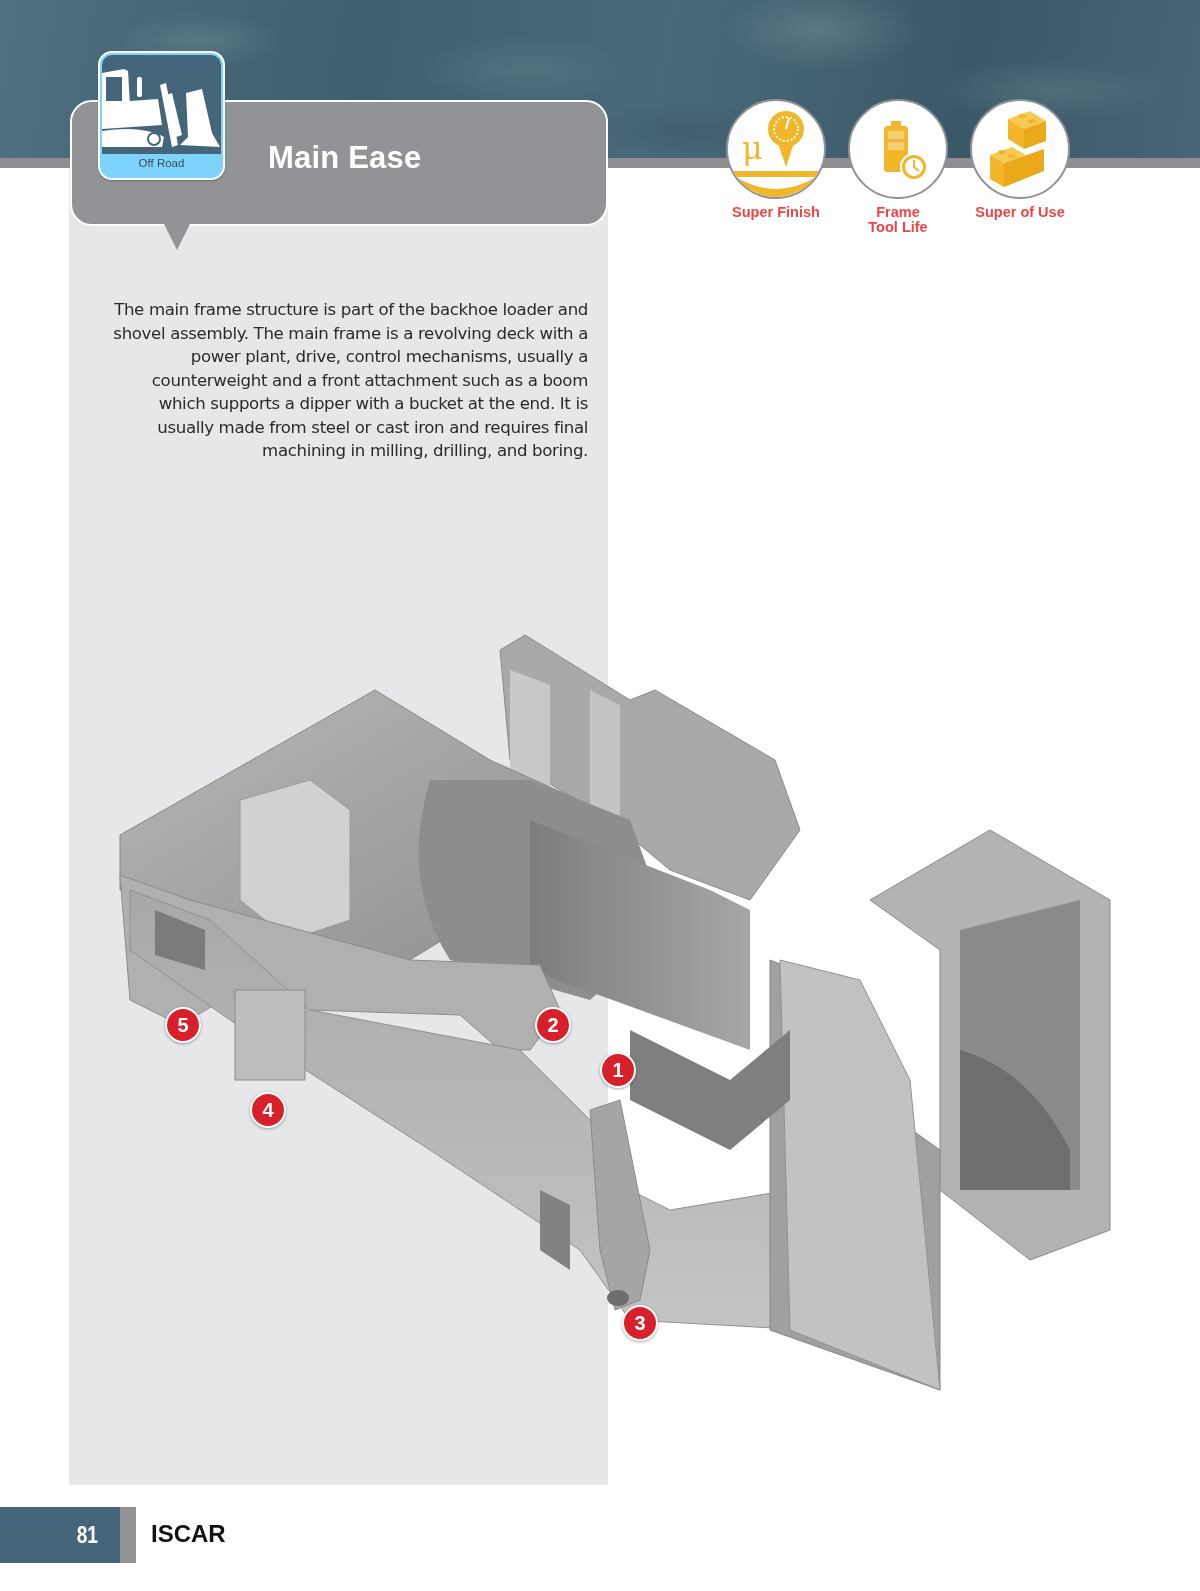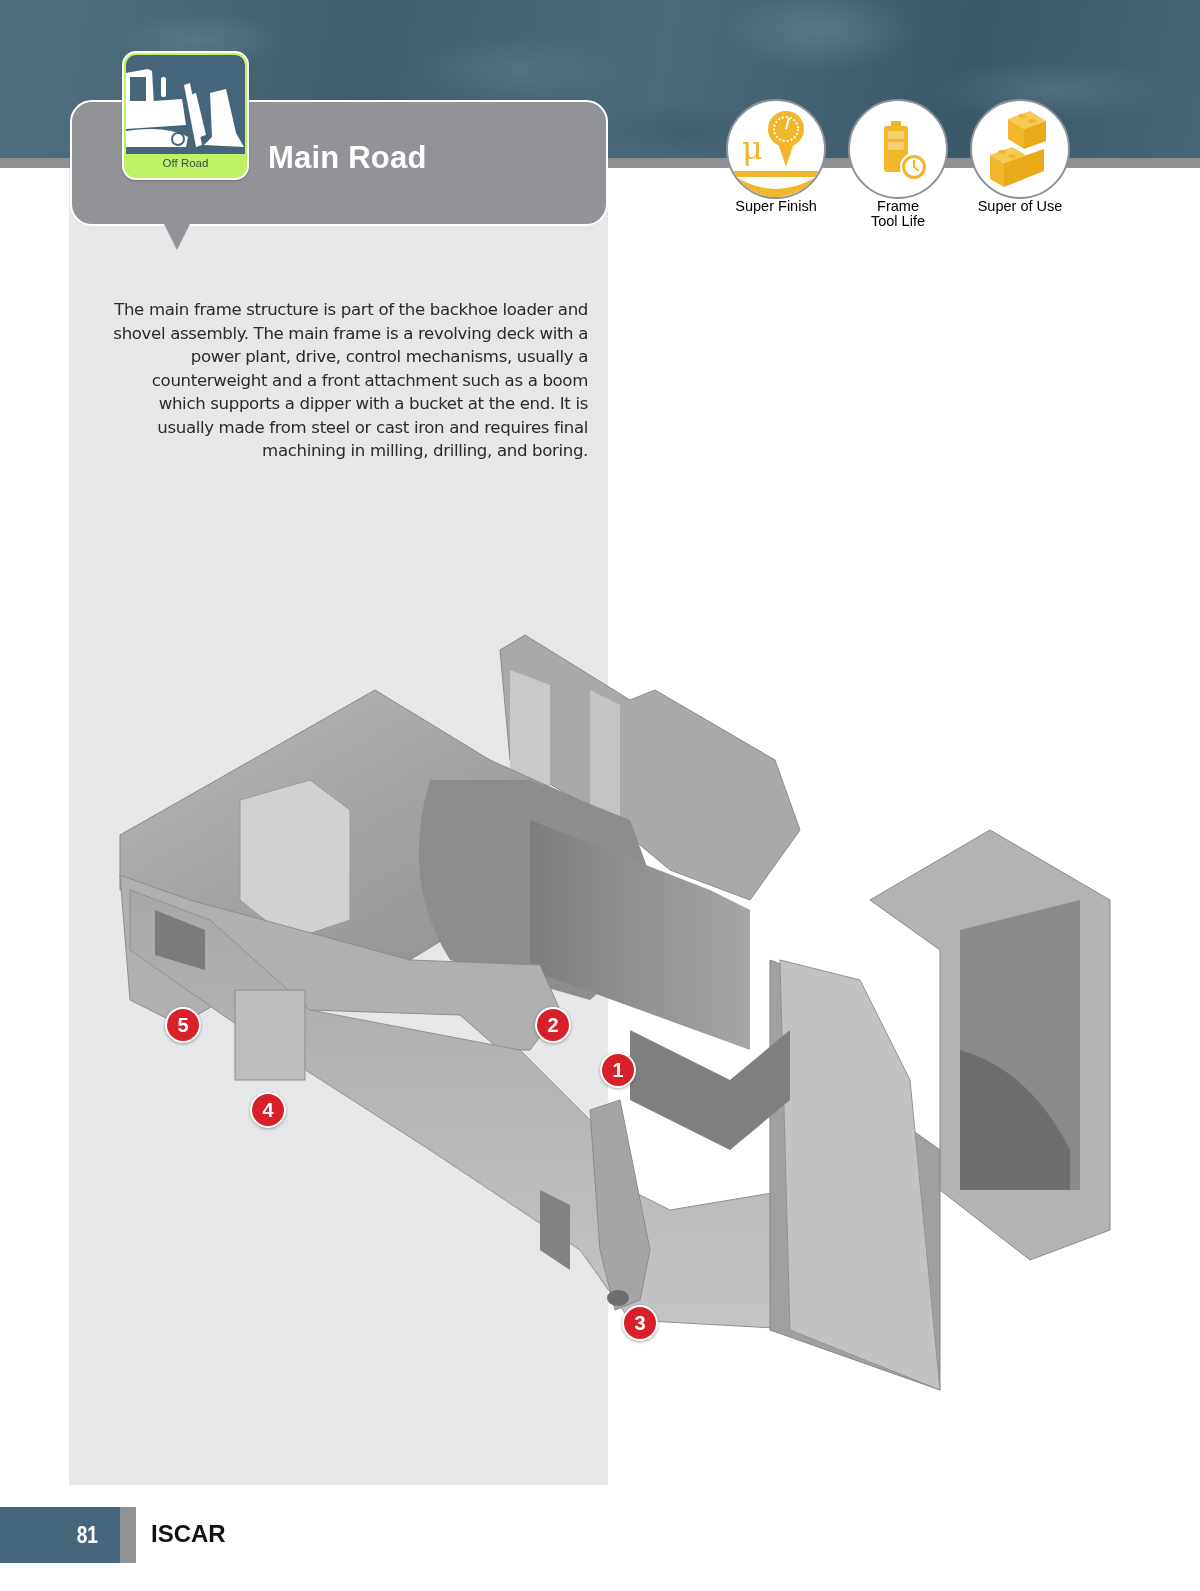--- a/index.html
+++ b/index.html
@@ -17,29 +17,29 @@
   .banner-strip { position:absolute; left:0; top:158px; width:1200px; height:10px; background:#8d8f93; }
 
   .left-panel { position:absolute; left:69px; top:168px; width:539px; height:1317px; background:#e6e7e9; }
 
   .bubble { position:absolute; left:70px; top:100px; width:538px; height:126px; background:#929396;
     border:2px solid #ffffff; border-radius:22px; box-sizing:border-box; }
   .bubble-tail { position:absolute; left:164px; top:224px; width:0; height:0;
     border-left:13px solid transparent; border-right:13px solid transparent; border-top:26px solid #929396; }
   .title { position:absolute; left:268px; top:140px; font-size:31px; font-weight:bold; color:#ffffff; letter-spacing:0.2px; }
 
-  .badge { position:absolute; left:122px; top:51px; width:127px; height:129px; box-sizing:border-box;
-    border:2px solid #ffffff; border-radius:14px; background:#bef264; overflow:hidden; box-shadow:0 1px 2px rgba(0,0,0,.25); }
+  .badge { position:absolute; left:98px; top:51px; width:127px; height:129px; box-sizing:border-box;
+    border:2px solid #ffffff; border-radius:14px; background:#7dd3fc; overflow:hidden; box-shadow:0 1px 2px rgba(0,0,0,.25); }
   .badge-art { position:absolute; left:2px; top:2px; width:119px; height:99px; background:#45667a; border-radius:10px 10px 0 0; }
   .badge-label { position:absolute; left:0; top:104px; width:123px; text-align:center; font-size:11.5px; color:#3f4a52; }
 
   .features { position:absolute; top:99px; left:730px; }
   .feature { position:absolute; width:104px; text-align:center; }
   .feature .circle { width:100px; height:100px; border-radius:50%; background:#ffffff; border:2px solid #8f9296; box-sizing:border-box; margin:0 auto; position:relative; overflow:hidden; }
-  .feature .label { font-size:14.5px; font-weight:normal; color:#000000; line-height:15px; }
+  .feature .label { font-size:14.5px; font-weight:bold; color:#ef4444; line-height:15px; margin-top:6px; }
 
   .body-text { position:absolute; left:108px; top:298px; width:480px; font-family:"DejaVu Sans", sans-serif; font-size:16.6px; line-height:23.5px; color:#2a2a2a; letter-spacing:-0.35px;text-align:right; }
 
   .illustration { position:absolute; left:110px; top:630px; width:1030px; height:790px; }
 
   .marker { position:absolute; width:36px; height:36px; border-radius:50%; background:#d7202a; border:2px solid #ffffff; box-sizing:border-box;
     color:#ffffff; font-weight:bold; font-size:20px; line-height:32px; text-align:center; box-shadow:0 1px 3px rgba(0,0,0,.35); }
 
   .footer-bar { position:absolute; left:0; top:1507px; width:120px; height:56px; background:#45667a; }
   .footer-strip { position:absolute; left:120px; top:1507px; width:16px; height:56px; background:#929396; }
@@ -51,21 +51,21 @@
 
 <div class="banner">
   <div class="banner-tex"></div>
 </div>
 <div class="banner-strip"></div>
 
 <div class="left-panel"></div>
 
 <div class="bubble"></div>
 <div class="bubble-tail"></div>
-<div class="title">Main Road</div>
+<div class="title">Main Ease</div>
 
 <div class="badge">
   <div class="badge-art">
     <svg width="119" height="99" viewBox="0 0 119 99">
 
       <path d="M0 18 L22 14 L26 16 L28 50 L0 60 Z" fill="#ffffff"></path>
       <rect x="4" y="22" width="16" height="24" fill="#45667a"></rect>
 
       <rect x="35" y="22" width="5" height="20" rx="2" fill="#ffffff"></rect>
 

